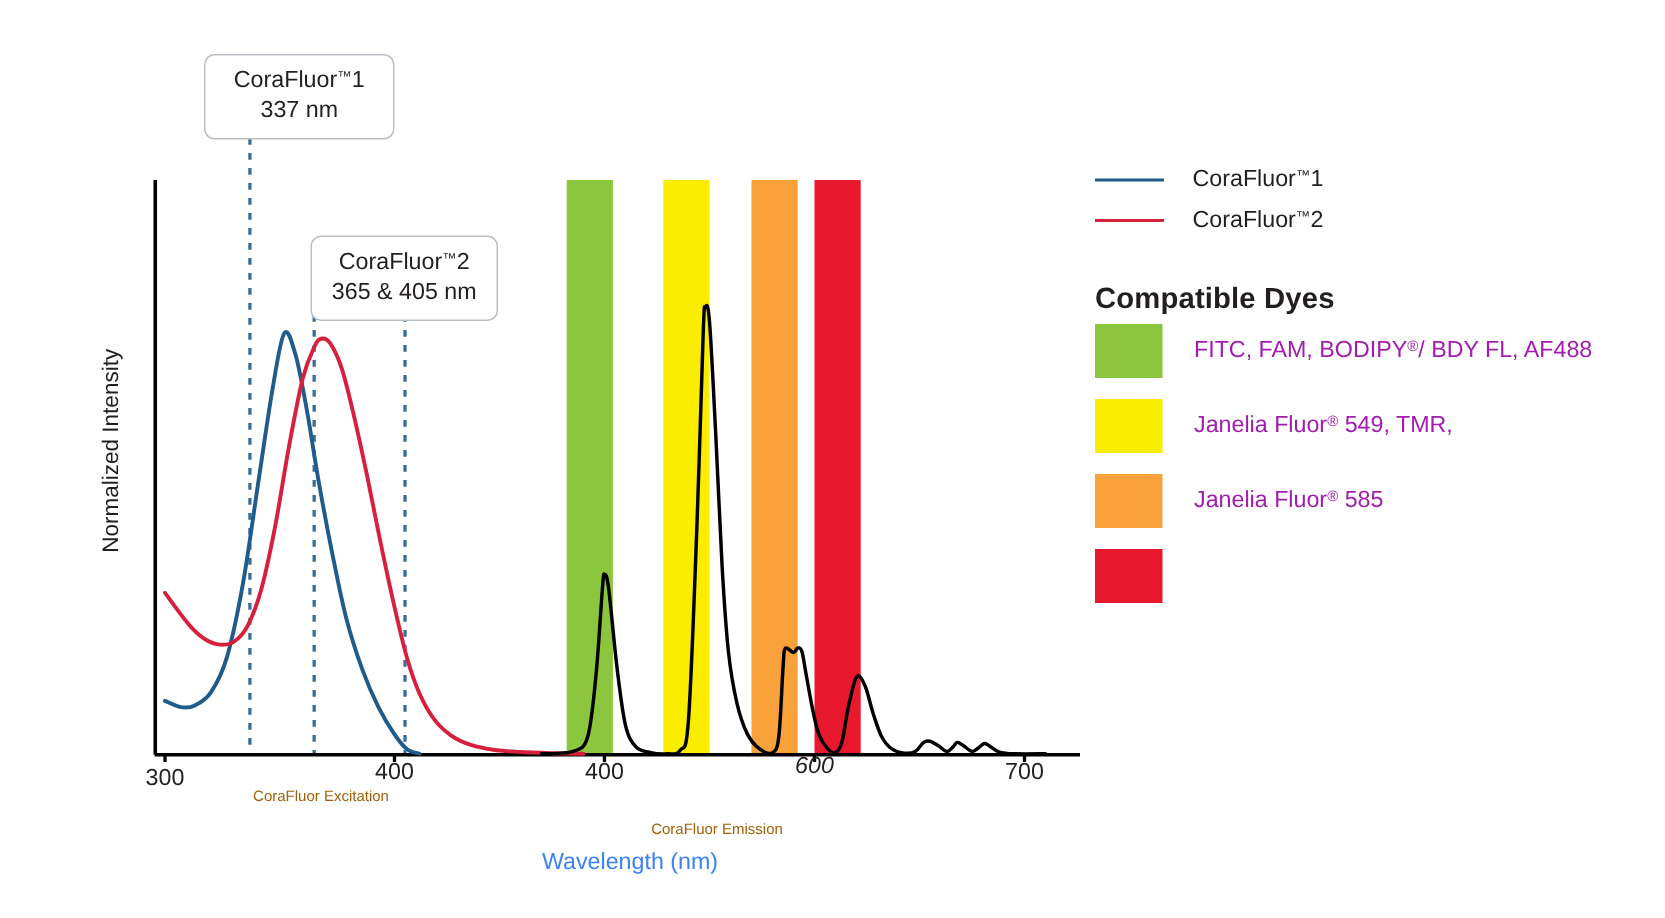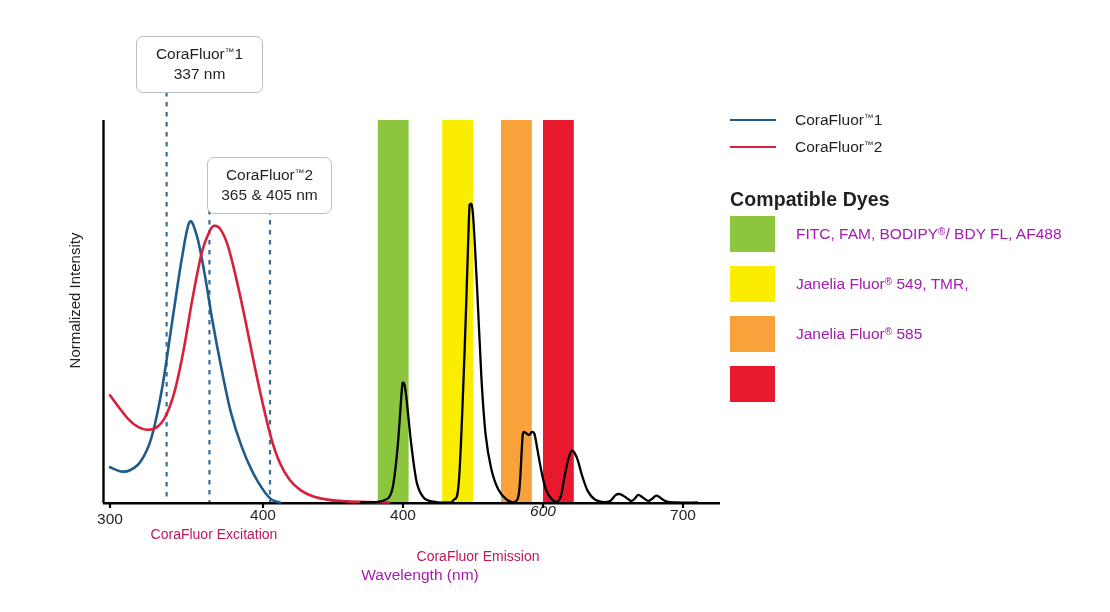--- a/index.html
+++ b/index.html
@@ -54,32 +54,32 @@
   }
   .axis-tick-label {
     position: absolute;
     font-size: 15.5px;
     color: #231f20;
     text-align: center;
     width: 60px;
   }
   .axis-sub-label {
     position: absolute;
-    font-size: 14px;
-    color: #be185d;
+    font-size: 10px;
+    color: #a16207;
     text-align: center;
   }
   #axis-title {
     position: absolute;
     left: 300px;
     top: 566px;
     width: 240px;
     text-align: center;
     font-size: 15.5px;
-    color: #a21caf;
+    color: #3b82f6;
   }
   #ylabel {
     position: absolute;
     left: -26px;
     top: 292px;
     width: 200px;
     text-align: center;
     font-size: 15px;
     color: #231f20;
     transform: rotate(-90deg);

